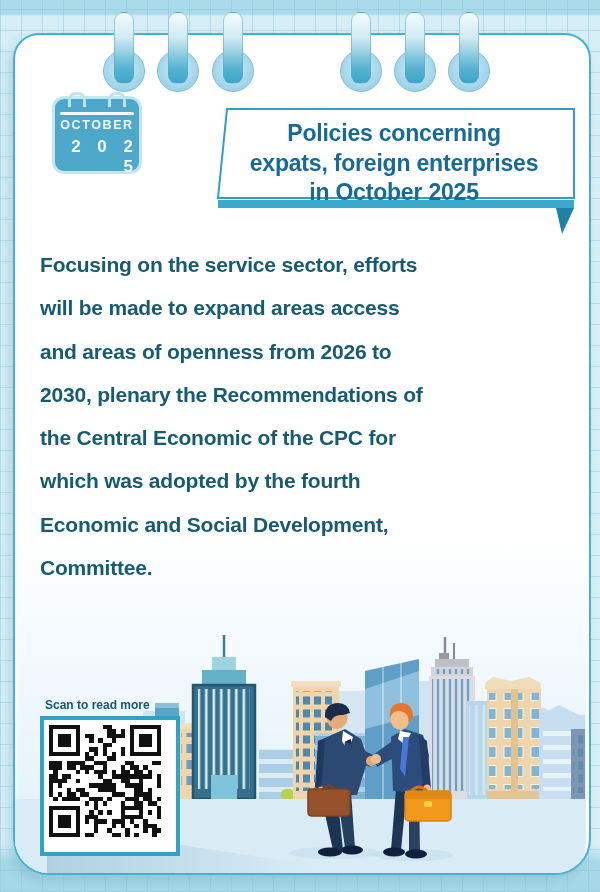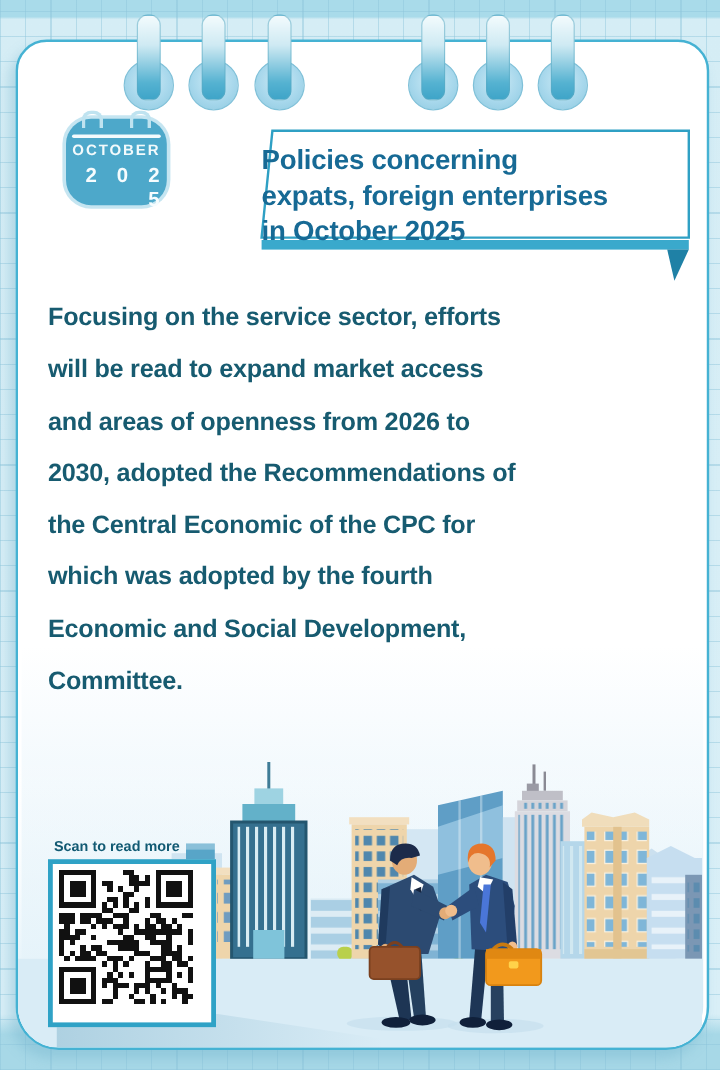--- a/index.html
+++ b/index.html
@@ -20,33 +20,33 @@
   
   .ring{position:absolute;width:44px;height:78px;top:12px;z-index:5;}
   .ring .hole{position:absolute;left:2px;top:38px;width:40px;height:40px;border-radius:50%;
     background:radial-gradient(circle at 50% 42%, #cdeaf5 0%, #a8d8ec 55%, #8cc9e0 100%);
     border:1px solid #7fc0d8;}
   .ring .pin{position:absolute;left:13px;top:0;width:18px;height:70px;border-radius:9px;
     background:linear-gradient(180deg,#f3fbfd 0%,#cfeaf3 35%,#55b2d1 80%,#3ea4c8 100%);
     border:1px solid rgba(90,170,195,.55);}
   
   .calendar{position:absolute;left:55px;top:99px;width:84px;height:72px;background:#4da8ca;
-    border-radius:21px;box-shadow:0 0 0 3px rgba(182,223,238,.8);z-index:4;}
+    border-radius:9px;box-shadow:0 0 0 3px rgba(182,223,238,.8);z-index:4;}
   .calendar .hook{position:absolute;top:-7px;width:12px;height:12px;border:3.5px solid #bfe3f0;
     border-bottom:none;border-radius:8px 8px 0 0;background:transparent;}
   .hook.h1{left:13px;} .hook.h2{left:53px;}
   .calendar .bar{position:absolute;left:5px;right:5px;top:13px;height:2.5px;background:#f4fbfd;border-radius:2px;}
   .cal-month{position:absolute;left:0;right:0;top:19px;text-align:center;color:#f2fafc;
     font-size:12.5px;font-weight:700;letter-spacing:1.6px;}
   .cal-year{position:absolute;left:3px;right:0;top:38px;text-align:right;color:#f6fcfe;
     font-size:17px;font-weight:700;letter-spacing:6px;}
   
   .banner{position:absolute;left:210px;top:106px;width:372px;height:132px;z-index:4;}
   .banner svg{position:absolute;left:0;top:0;}
-  .banner-text{position:absolute;right:12px;top:13px;width:352px;text-align:left;
+  .banner-text{position:absolute;right:12px;top:13px;width:352px;text-align:center;
     color:#176a95;font-size:23px;font-weight:700;line-height:29.5px;letter-spacing:-0.2px;}
   
   .article{position:absolute;left:40px;top:243px;width:540px;z-index:3;}
   .article .ln{white-space:nowrap;height:43.3px;line-height:43.3px;color:#175b70;
     font-size:21px;font-weight:700;letter-spacing:-0.2px;}
   
   .scan-label{position:absolute;left:45px;top:698px;color:#125a73;font-size:12px;font-weight:700;z-index:6;}
   .qr-frame{position:absolute;left:40px;top:716px;width:122px;height:122px;border:4px solid #2fa2c6;
     background:#ffffff;padding:5px;z-index:6;}
   .qr-frame svg{display:block;width:112px;height:112px;shape-rendering:crispEdges;}
@@ -242,23 +242,23 @@
     </svg>
     <div class="banner-text">
       <div>Policies concerning</div>
       <div>expats, foreign enterprises</div>
       <div>in October 2025</div>
     </div>
   </div>
 
   <div class="article">
     <div class="ln">Focusing on the service sector, efforts</div>
-    <div class="ln">will be read to expand market access</div>
+    <div class="ln">will be made to expand areas access</div>
     <div class="ln">and areas of openness from 2026 to</div>
-    <div class="ln">2030, adopted the Recommendations of</div>
+    <div class="ln">2030, plenary the Recommendations of</div>
     <div class="ln">the Central Economic of the CPC for</div>
     <div class="ln">which was adopted by the fourth</div>
     <div class="ln">Economic and Social Development,</div>
     <div class="ln">Committee.</div>
   </div>
 
   <div class="scan-label">Scan to read more</div>
   <div class="qr-frame">
     <svg id="qr-svg" viewBox="0 0 25 25" aria-hidden="true">
         <rect x="0" y="0" width="1" height="1" fill="#111111"></rect>

